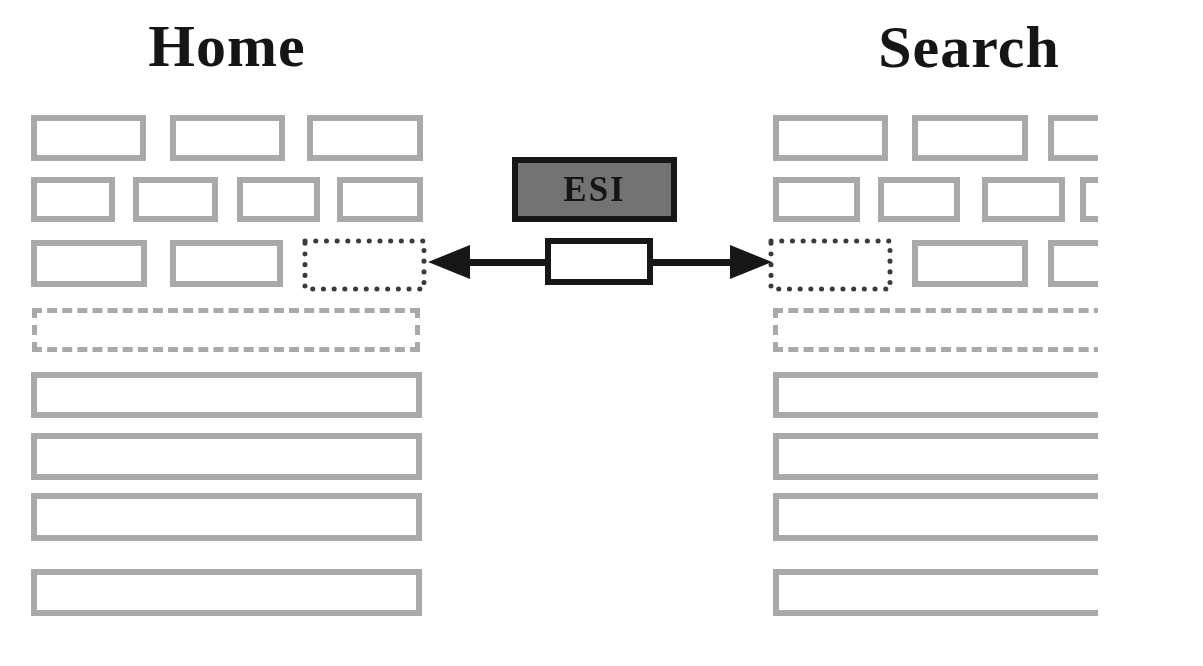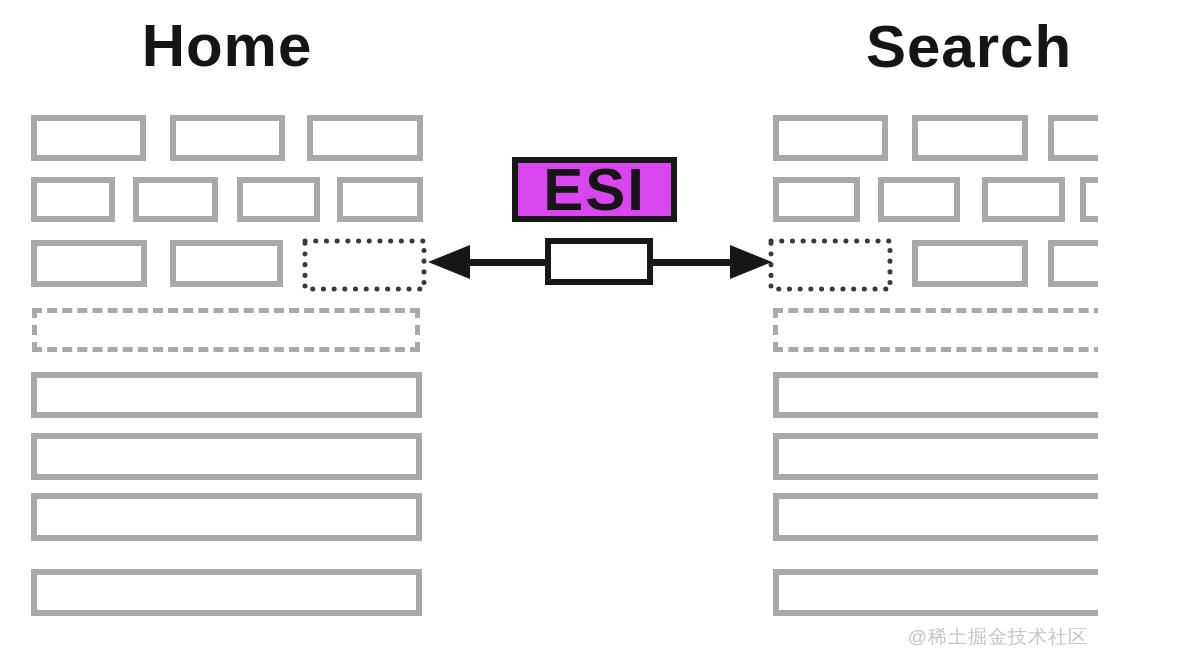--- a/index.html
+++ b/index.html
@@ -1,21 +1,21 @@
 <!DOCTYPE html>
 <html style="--gray: #a9a9a9; --black: #171717; --watermark: #c6c6c6; --bg: #ffffff;"><head>
 <meta charset="utf-8">
 <style>
   html,body{margin:0;padding:0;background:#ffffff;}
   #canvas{
     position:relative;
     width:1098px;height:666px;
     background:var(--bg,#ffffff);
     overflow:hidden;
-    font-family:Liberation Sans, sans-serif;
+    font-family:Liberation Serif, serif;
   }
   .panel-title{
     position:absolute;
     margin:0;
     text-align:center;
     font-size:60px;
     font-weight:bold;
     color:#151515;
     line-height:1;
     letter-spacing:1px;
@@ -28,23 +28,23 @@
     box-sizing:border-box;
     background:#ffffff;
     border:6px solid var(--gray,#a9a9a9);
   }
   .wf-box.dashed{border:5px dashed var(--gray,#a9a9a9);}
   .esi-box{
     position:absolute;
     left:512px;top:157px;width:165px;height:65px;
     box-sizing:border-box;
     border:6px solid var(--black,#171717);
-    background:#d946ef;
+    background:#737373;
     display:flex;align-items:center;justify-content:center;
-    font-size:60px;font-weight:bold;color:#151515;
+    font-size:35px;font-weight:bold;color:#151515;
     letter-spacing:2px;
     line-height:1;
   }
   .fragment-box{
     position:absolute;
     left:545px;top:238px;width:108px;height:47px;
     box-sizing:border-box;
     border:6px solid var(--black,#171717);
     background:#ffffff;
   }
@@ -126,15 +126,14 @@
     <span>ESI</span>
   </div>
 
   <div class="fragment-box"></div>
 
   <div class="arrow-line left"></div>
   <div class="arrow-head left"></div>
   <div class="arrow-line right"></div>
   <div class="arrow-head right"></div>
 
-  <div class="watermark">@稀土掘金技术社区</div>
 
 </div>
 
 </body></html>

